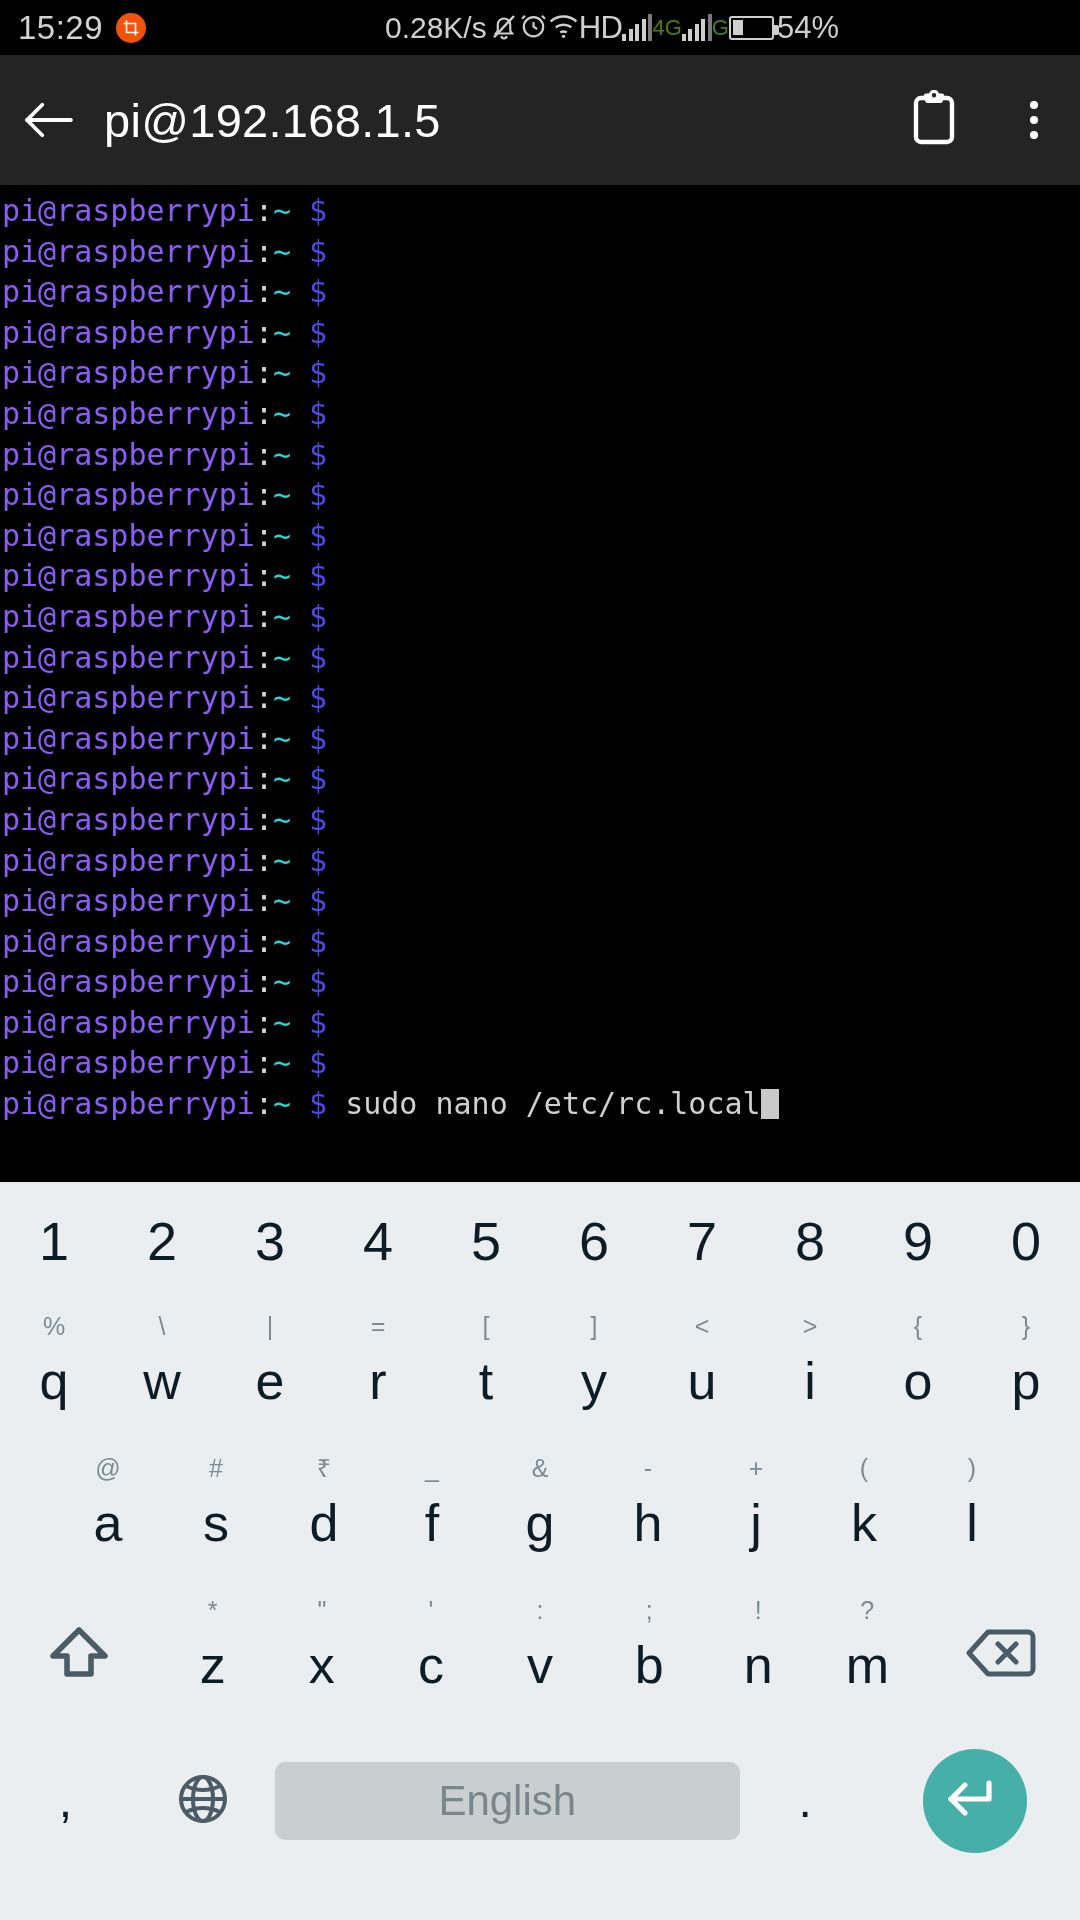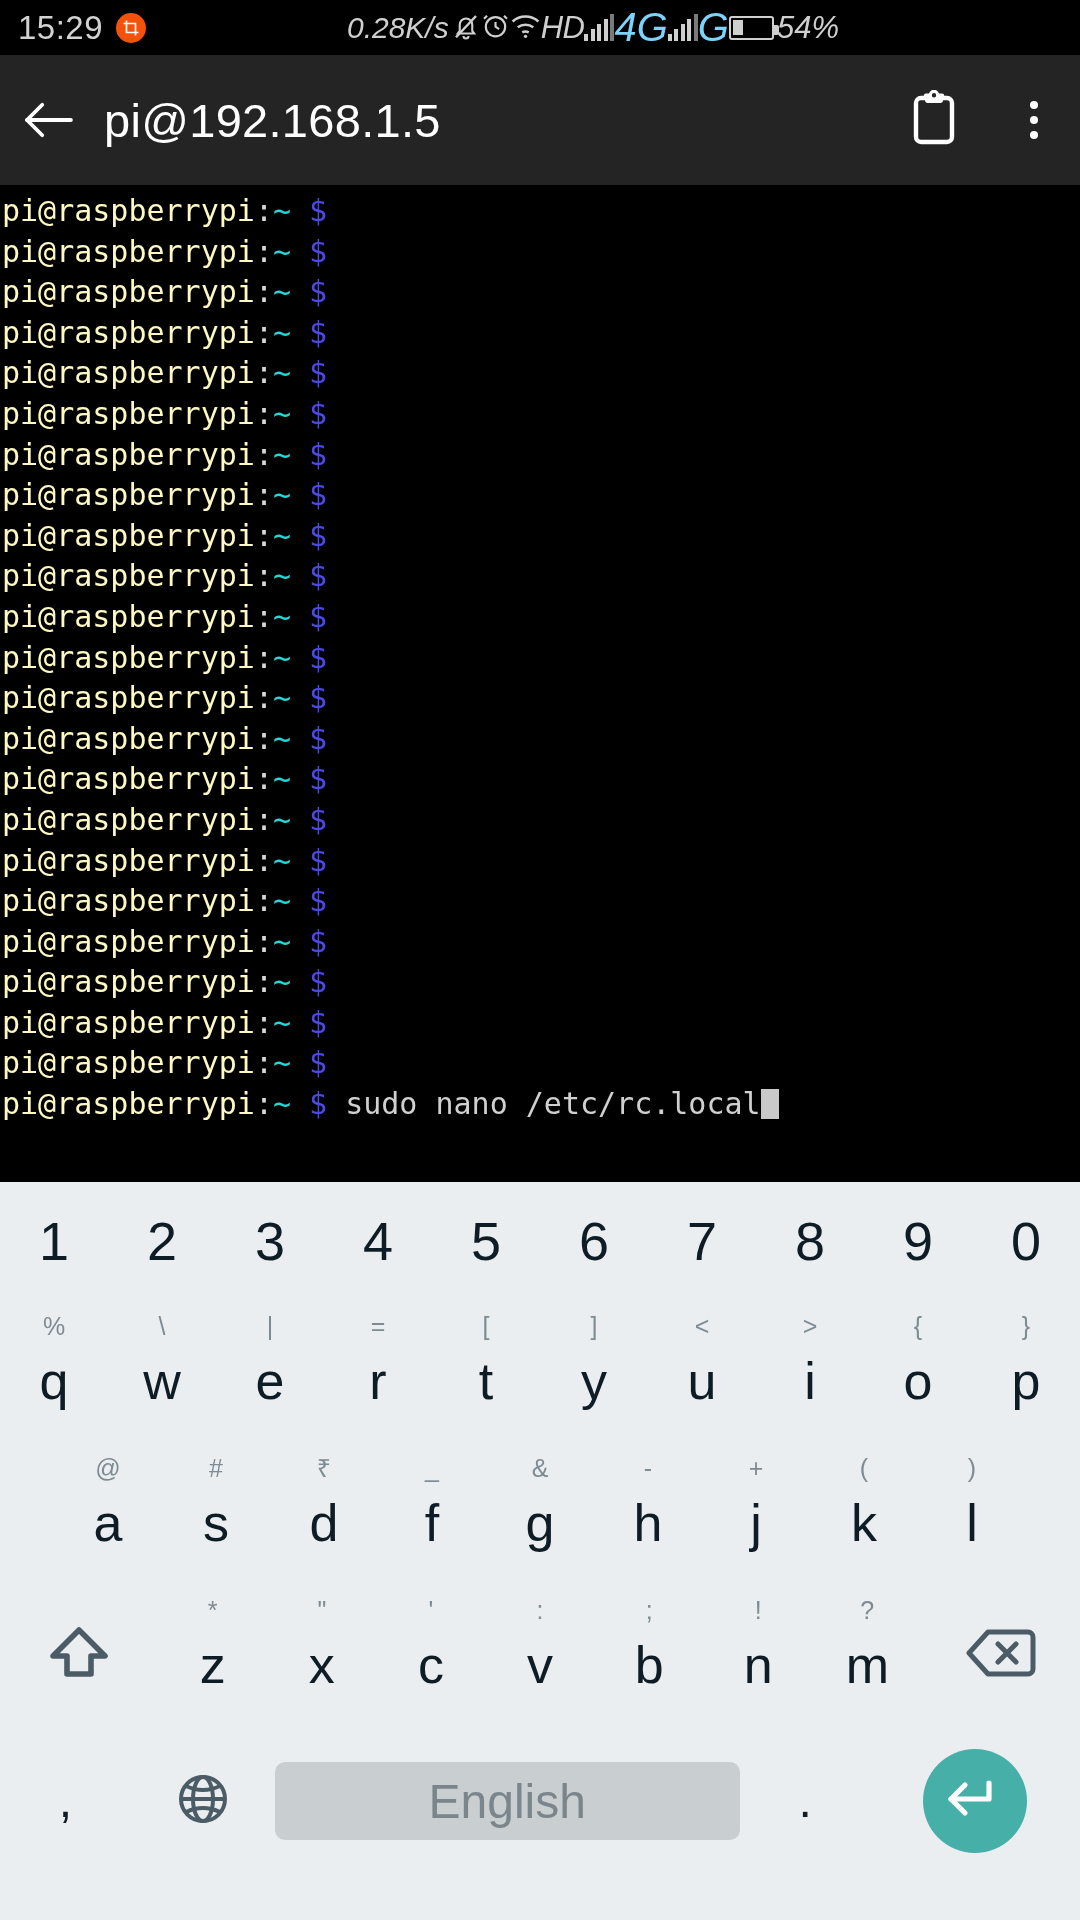--- a/index.html
+++ b/index.html
@@ -17,25 +17,25 @@
     background:#000; color:#c8c8c8;
     display:flex; align-items:center;
   }
   .sb-left{ display:flex; align-items:center; gap:13px; padding-left:18px; }
   .sb-clock{ font-size:33px; color:#d2d2d2; letter-spacing:.5px; }
   .sb-crop{
     width:30px;height:30px;border-radius:50%;background:#F4510B;
     display:flex;align-items:center;justify-content:center;
   }
   .sb-right{
-    margin-left:auto; display:flex; align-items:center; padding-right:25px;font-style:italic;
+    margin-left:auto; display:flex; align-items:center; padding-right:25px;
   }
   .sb-speed{ font-size:30px; color:#cfcfcf; margin-right:2px; }
   .sb-hd{ font-size:31px; color:#cfcfcf; letter-spacing:-.5px; }
-  .sb-g{ font-size:40px; color:#7dd3fc; }
+  .sb-g{ font-size:22px; color:#4d7c0f; }
   .sb-pct{ font-size:31px; color:#cfcfcf; margin-left:3px; }
   .bars{ display:flex; align-items:flex-end; gap:2.5px; height:26px; }
   .bars i{ display:block; width:4px; background:#cfcfcf; }
   .bars i:nth-child(1){height:7px;}
   .bars i:nth-child(2){height:12px;}
   .bars i:nth-child(3){height:17px;}
   .bars i:nth-child(4){height:22px;}
   .bars i:nth-child(5){height:27px;background:#7a7a7a;}
   .batt{
     width:45px;height:24px;border:2.5px solid #cfcfcf;border-radius:3px;
@@ -65,21 +65,21 @@
   
   .terminal{
     position:absolute;left:0;top:185px;width:1080px;height:997px;
     background:#000;overflow:hidden;
     font-family:"DejaVu Sans Mono","Liberation Mono",monospace;
     font-size:30px;line-height:40.6px;
     padding-left:2px;padding-top:6px;
     white-space:pre;
   }
   .terminal .ln{ height:40.6px; }
-  .c-user{ color:#fef9c3; }
+  .c-user{ color:#8b5cf6; }
   .c-colon{ color:#d8d8d8; }
   .c-tilde{ color:#27D8D8; }
   .c-dollar{ color:#4A4AE8; }
   .c-cmd{ color:#d0d0d0; }
   .cursor{
     display:inline-block;width:18px;height:30px;background:#c9c9c9;
     vertical-align:-5px;
   }
 
   
@@ -117,21 +117,21 @@
   .key-sym{ flex:1.55; }
   .key-sym .main{ font-size:40px;color:#28353E; }
   .key-comma{ flex:1; }
   .key-comma .main{ font-size:48px; }
   .key-globe{ flex:1.1; }
   .key-space{ flex:3.55;display:flex;align-items:center;justify-content:center; }
   .spacebar{
     width:100%;height:78px;background:#C9CED1;border-radius:10px;
     display:flex;align-items:center;justify-content:center;
   }
-  .spacebar span{ font-size:48px;color:#7A858C; }
+  .spacebar span{ font-size:42px;color:#7A858C; }
   .key-period{ flex:1; }
   .key-period .main{ font-size:48px; }
   .key-enter{ flex:1.6;display:flex;align-items:center;justify-content:center; }
   .enter-circle{
     width:104px;height:104px;border-radius:50%;background:#45AFA8;
     display:flex;align-items:center;justify-content:center;
   }
 </style>
 </head>
 <body>

